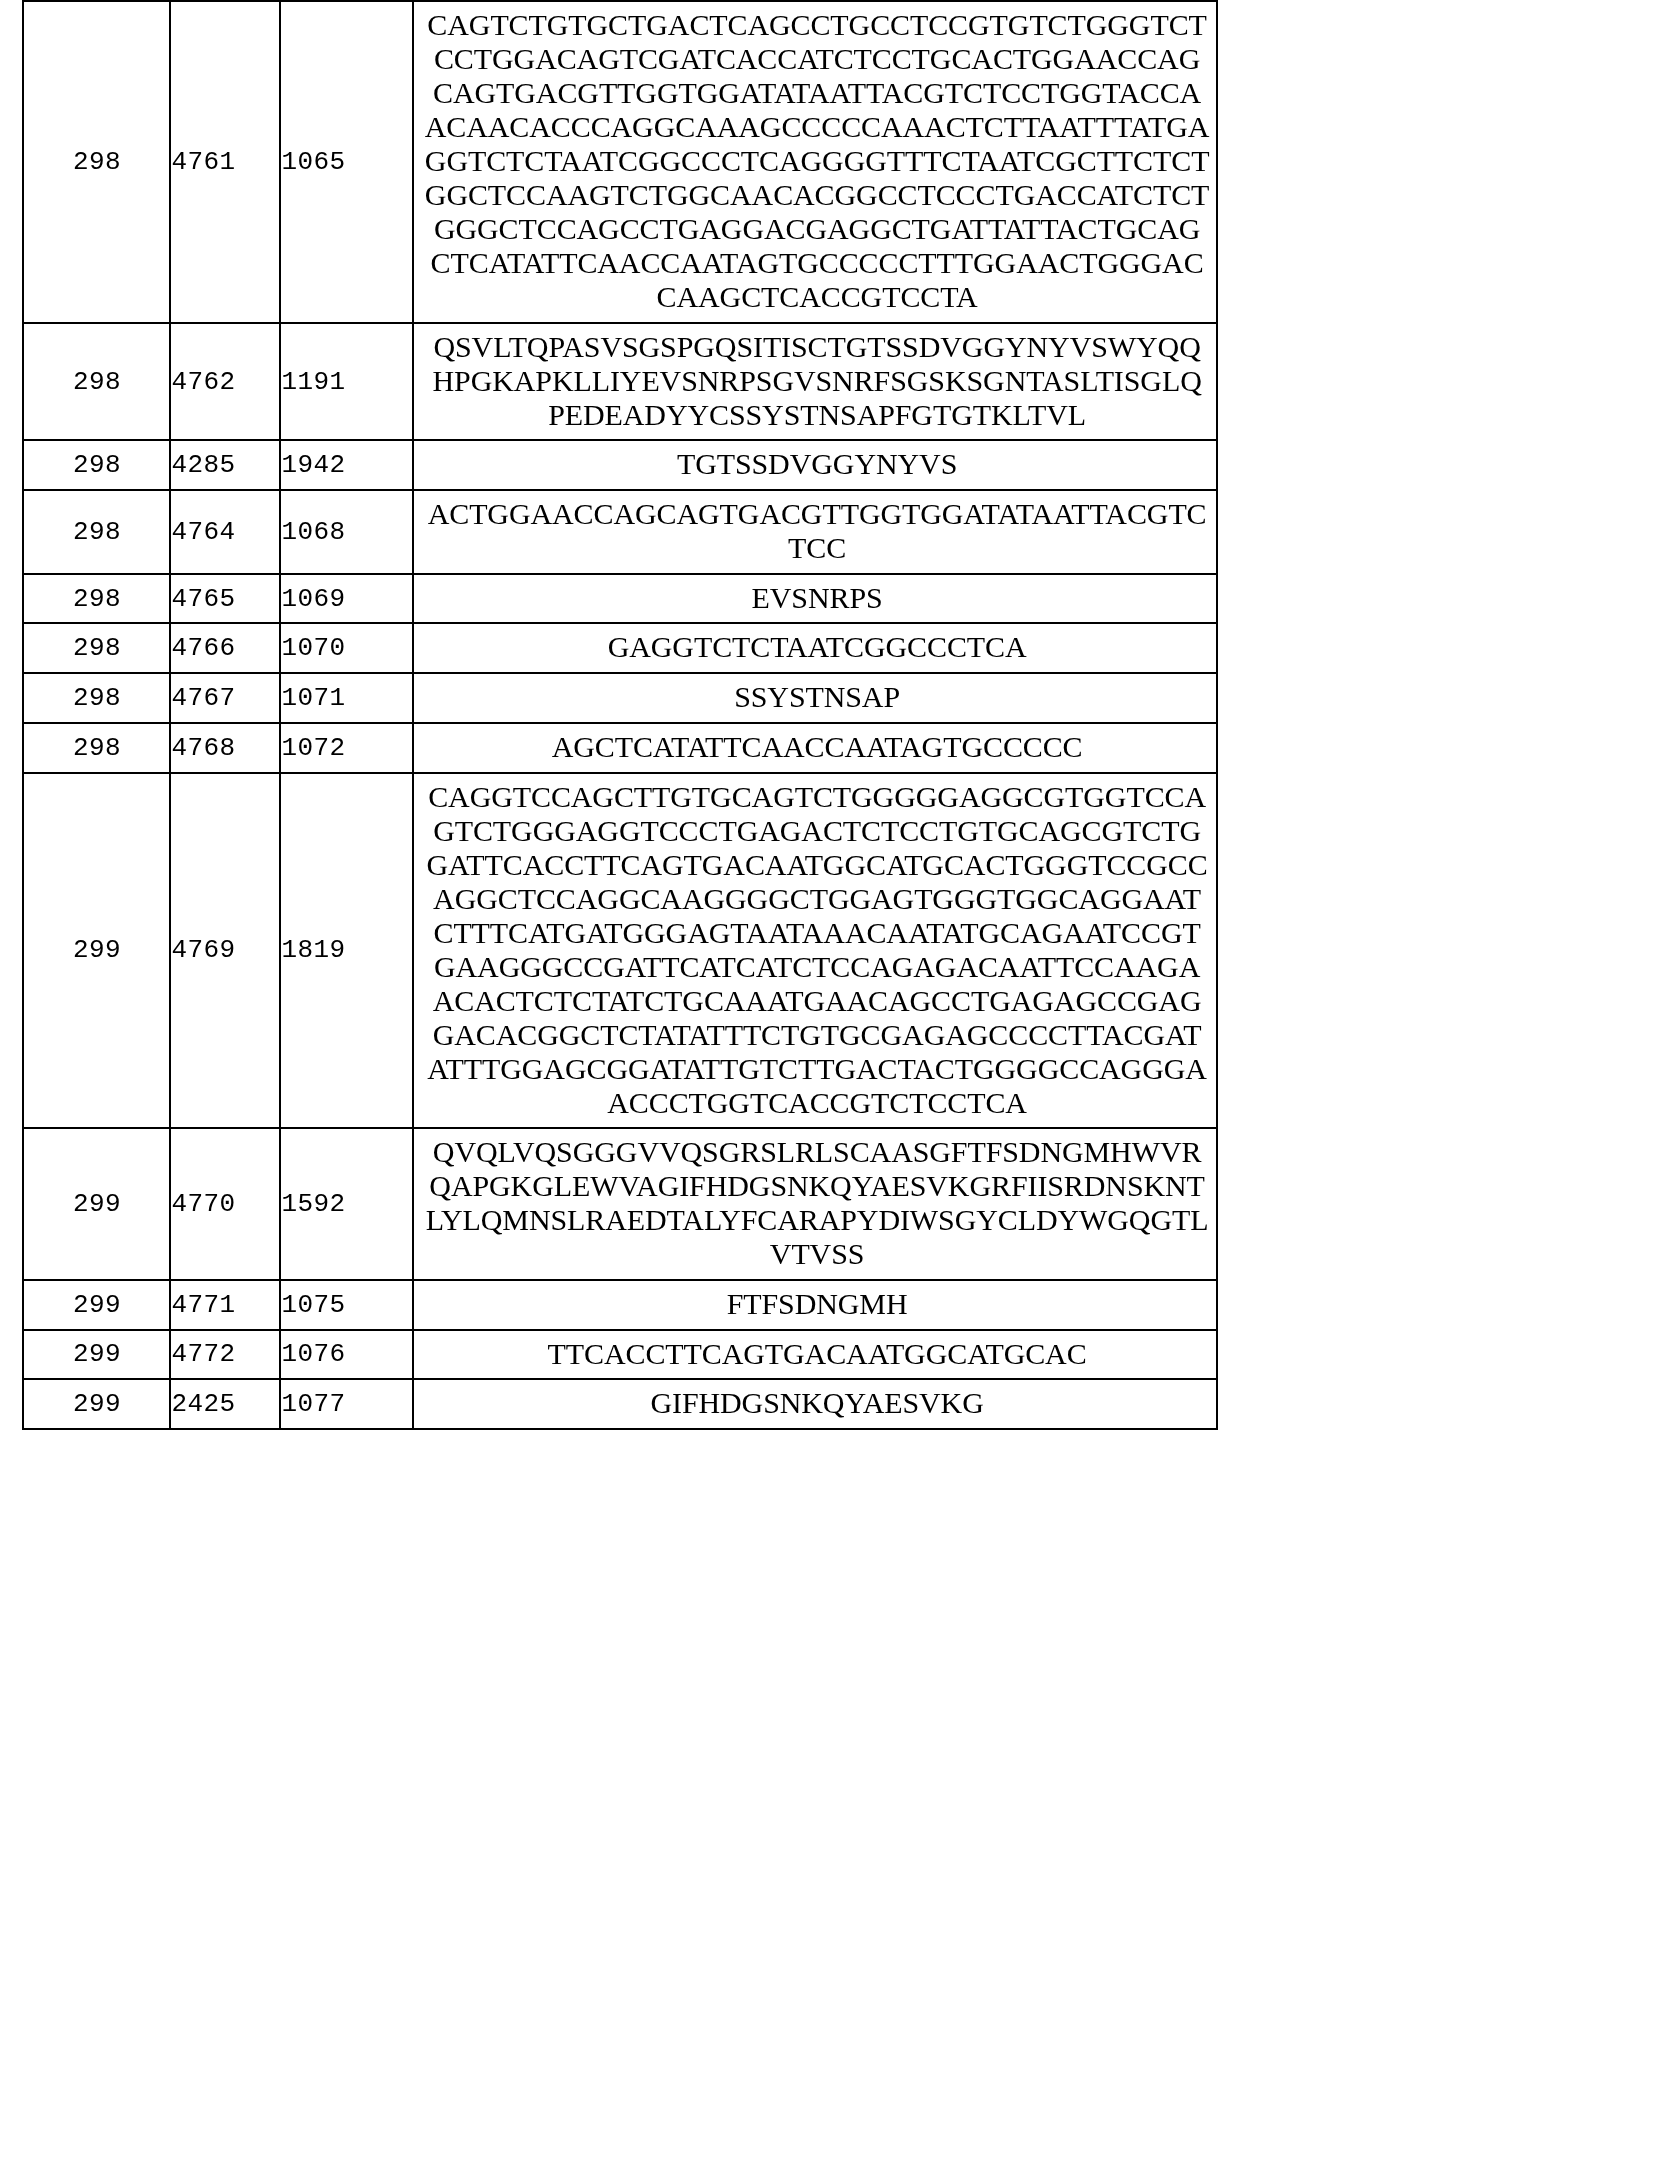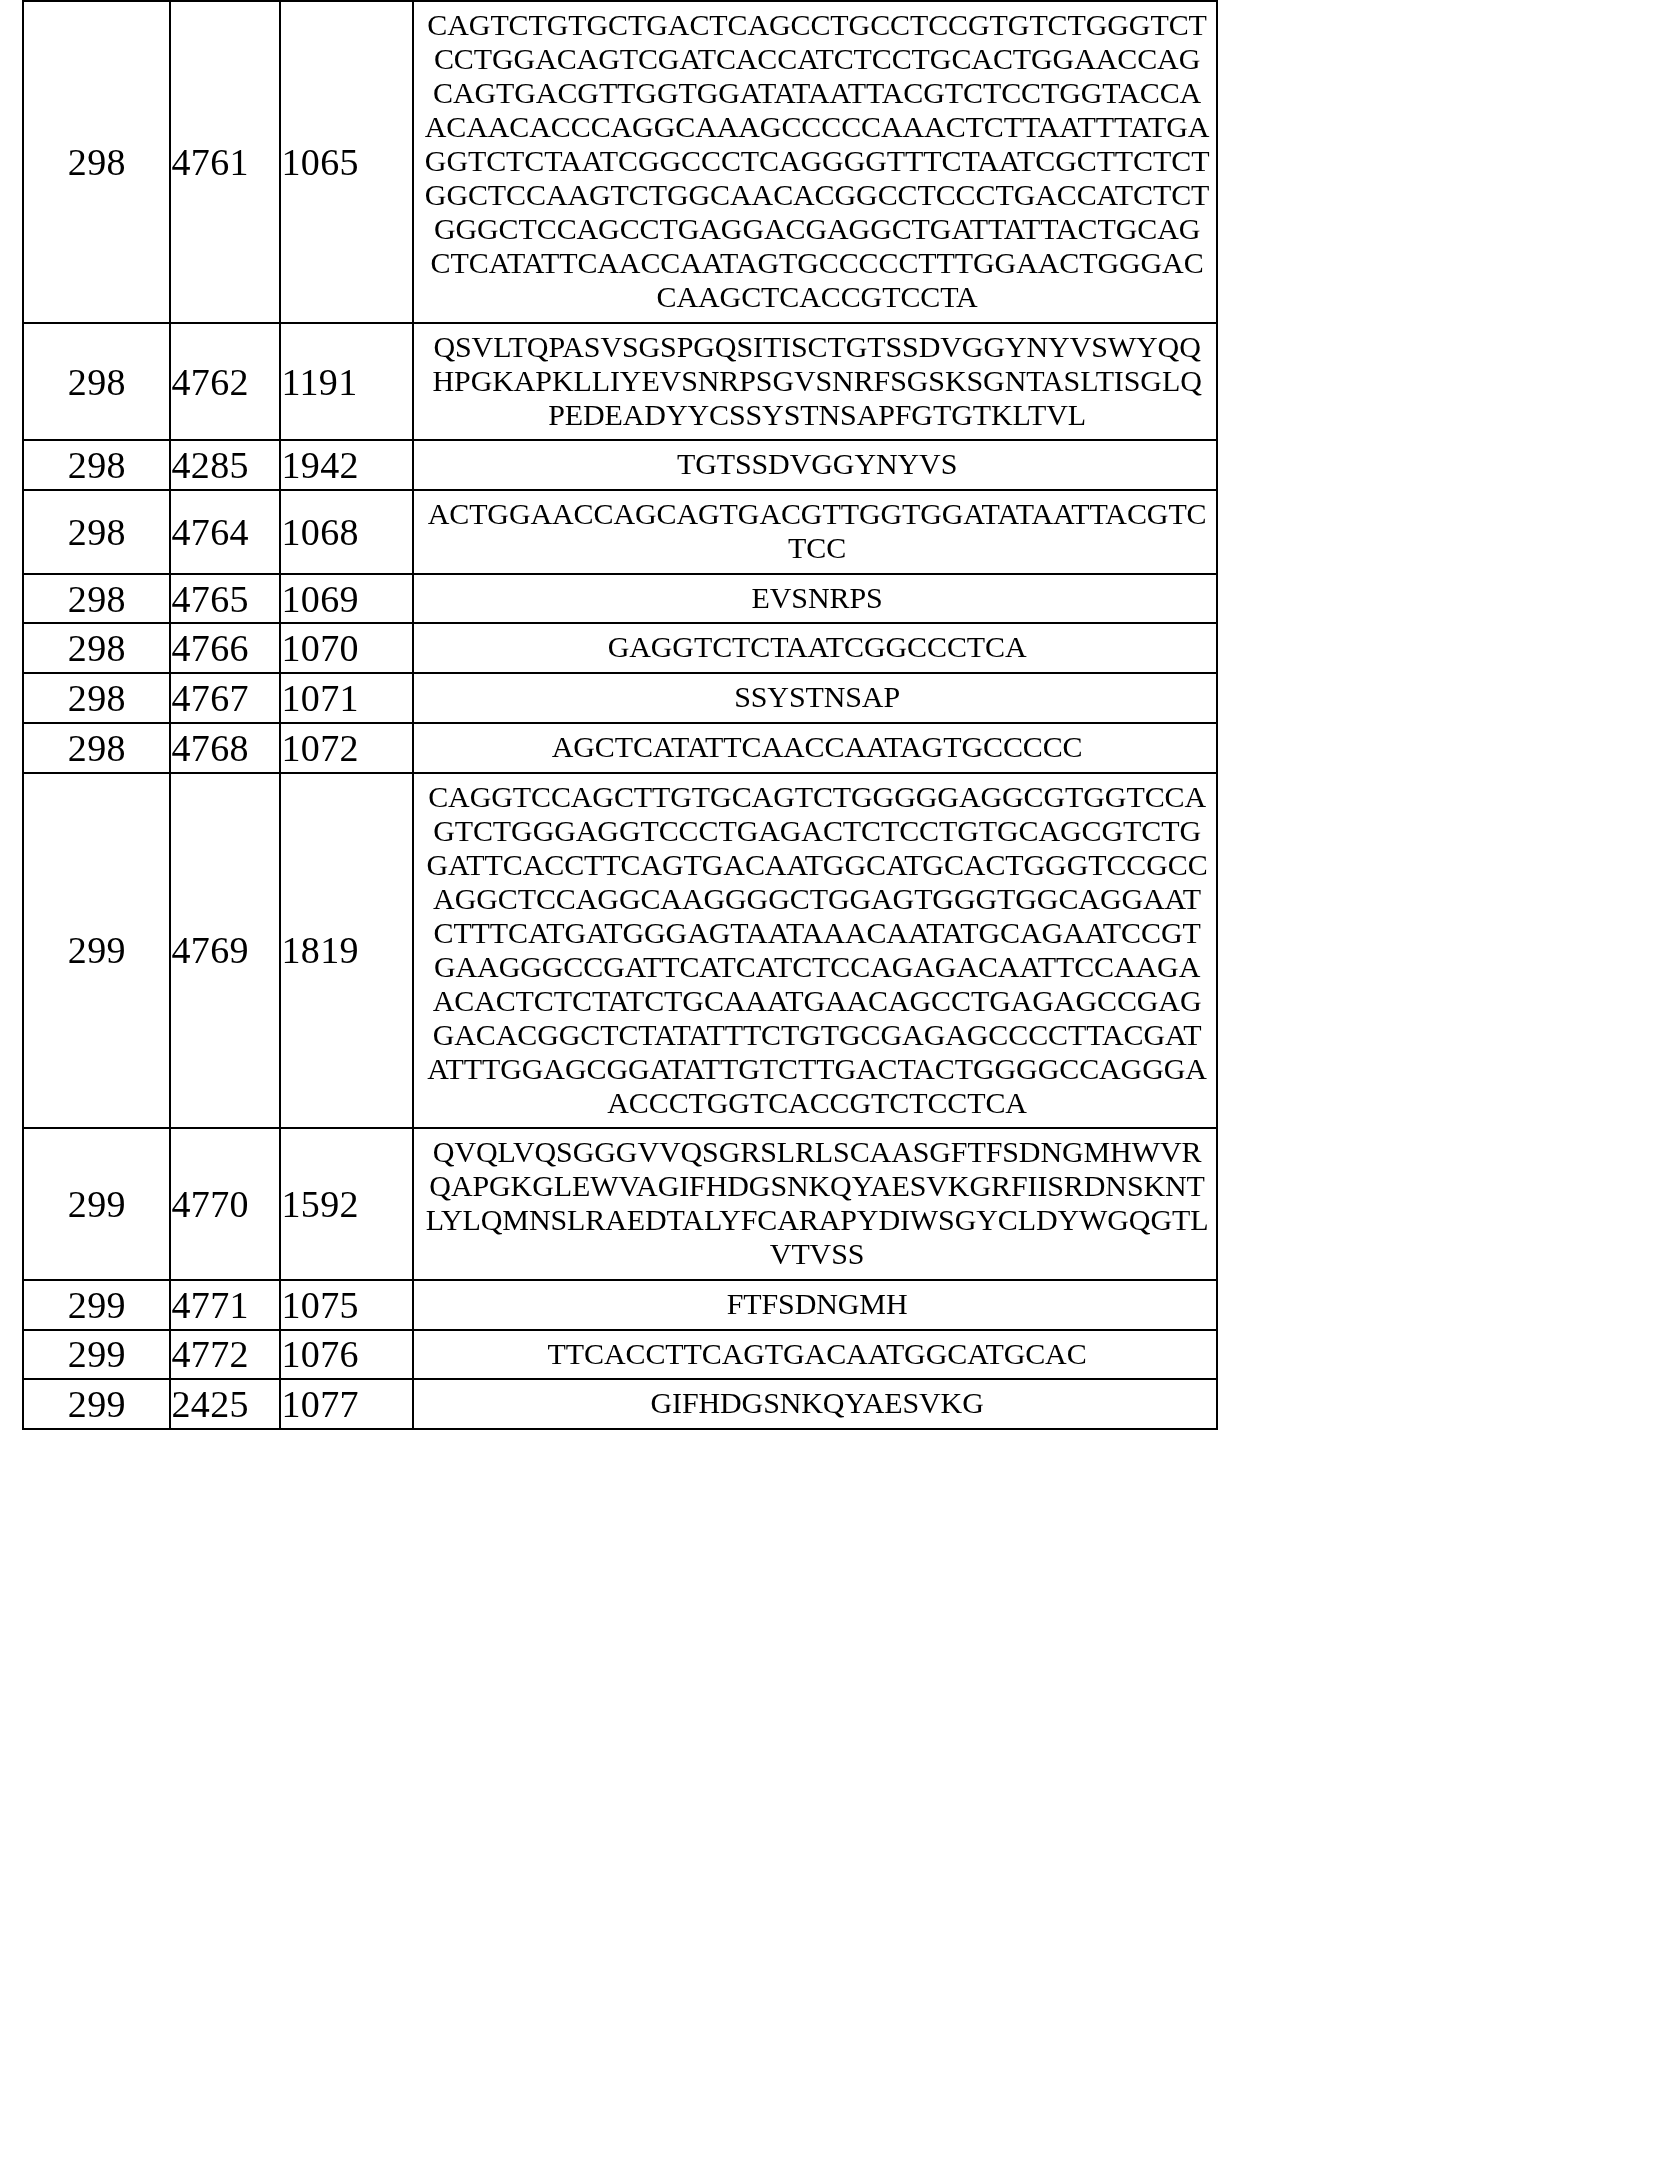--- a/index.html
+++ b/index.html
@@ -38,22 +38,23 @@
   td.col-a { width: 145px;  text-align: center; }
   td.col-b { width: 108px;  }
   td.col-c { width: 131px;  text-align: left; }
   td.col-d {
     width: 802px;
     text-align: left;
     vertical-align: top;
   }
   .num {
     display: block;
-    font-size: 38px;
+    font-size: 26px;
     letter-spacing: 0.4px;
+    font-family: Liberation Mono, monospace;
   }
   .seq {
     display: block;
     padding: 6px 6.9px 7.7px 10.3px;
     font-size: 30px;
     line-height: 34px;
     letter-spacing: -0.1px;
     word-break: break-all;
     overflow-wrap: anywhere;
     white-space: normal;

